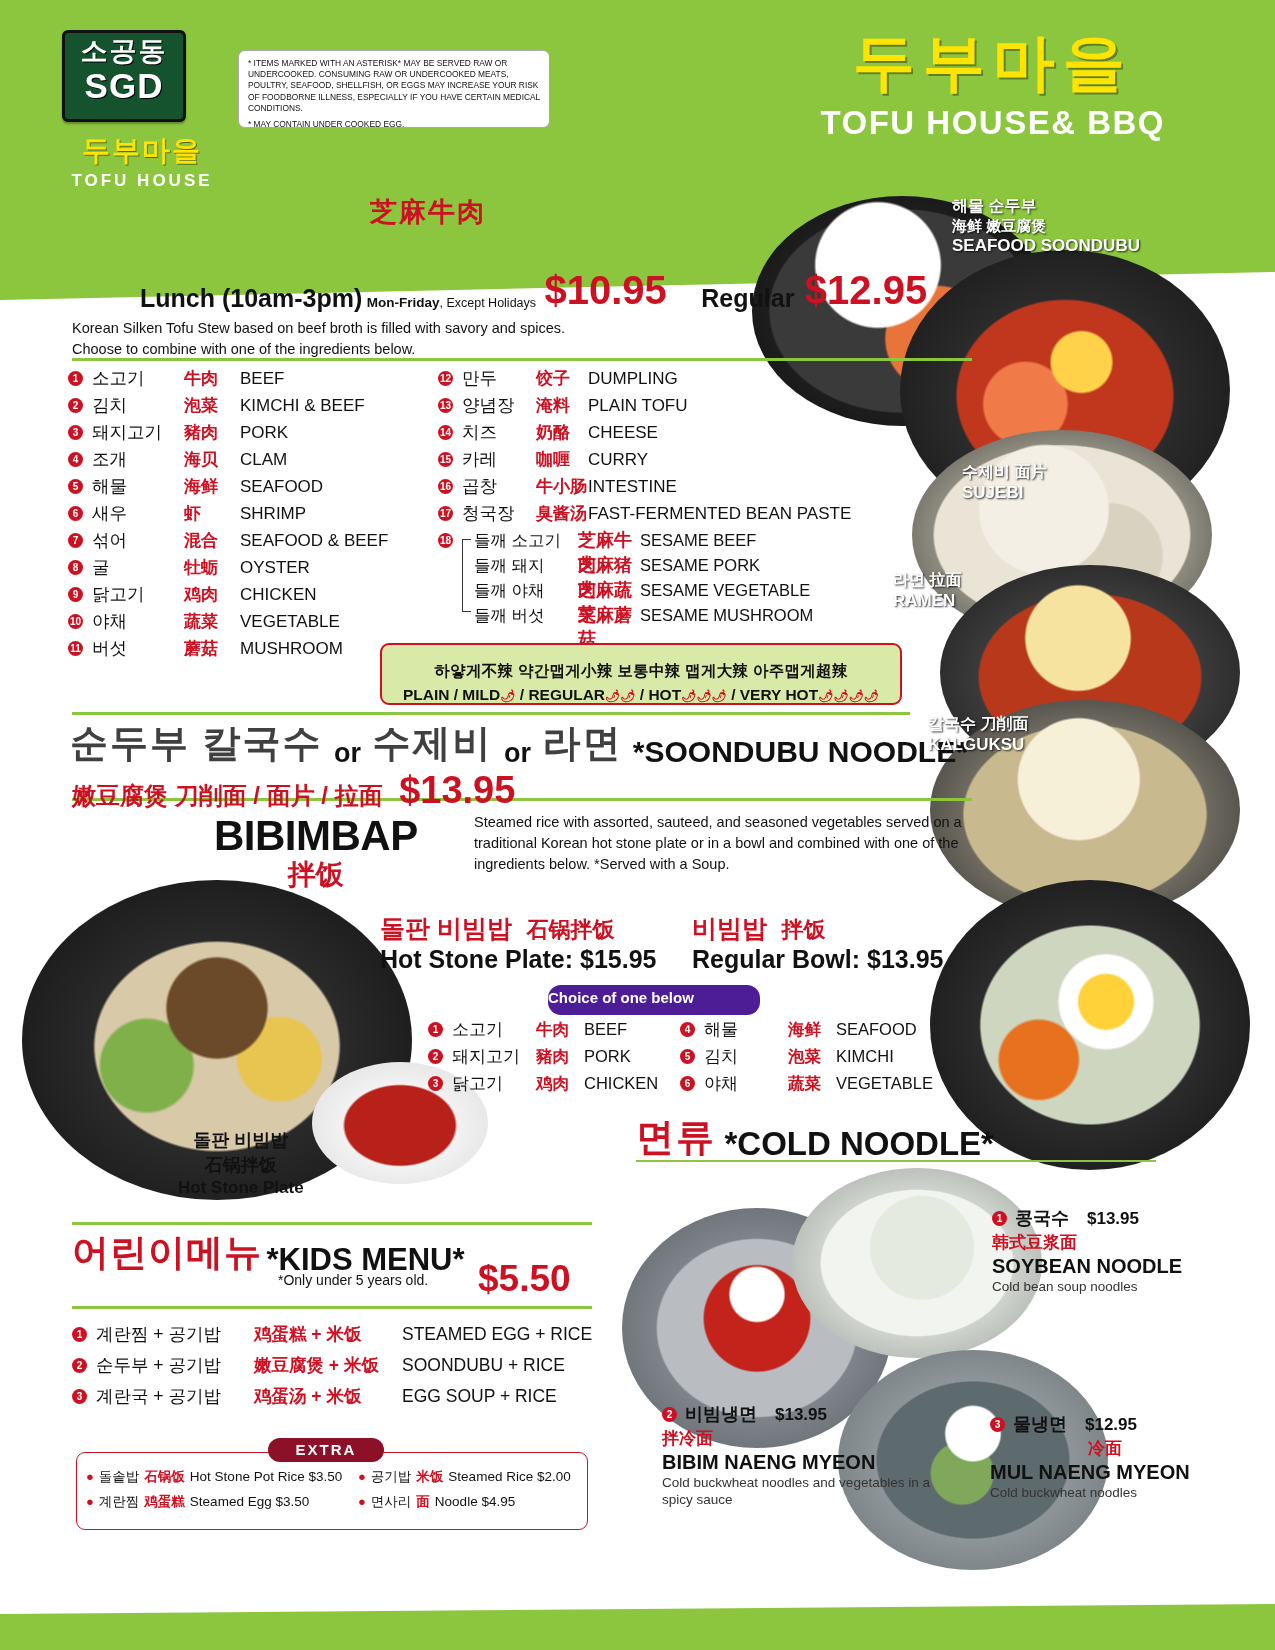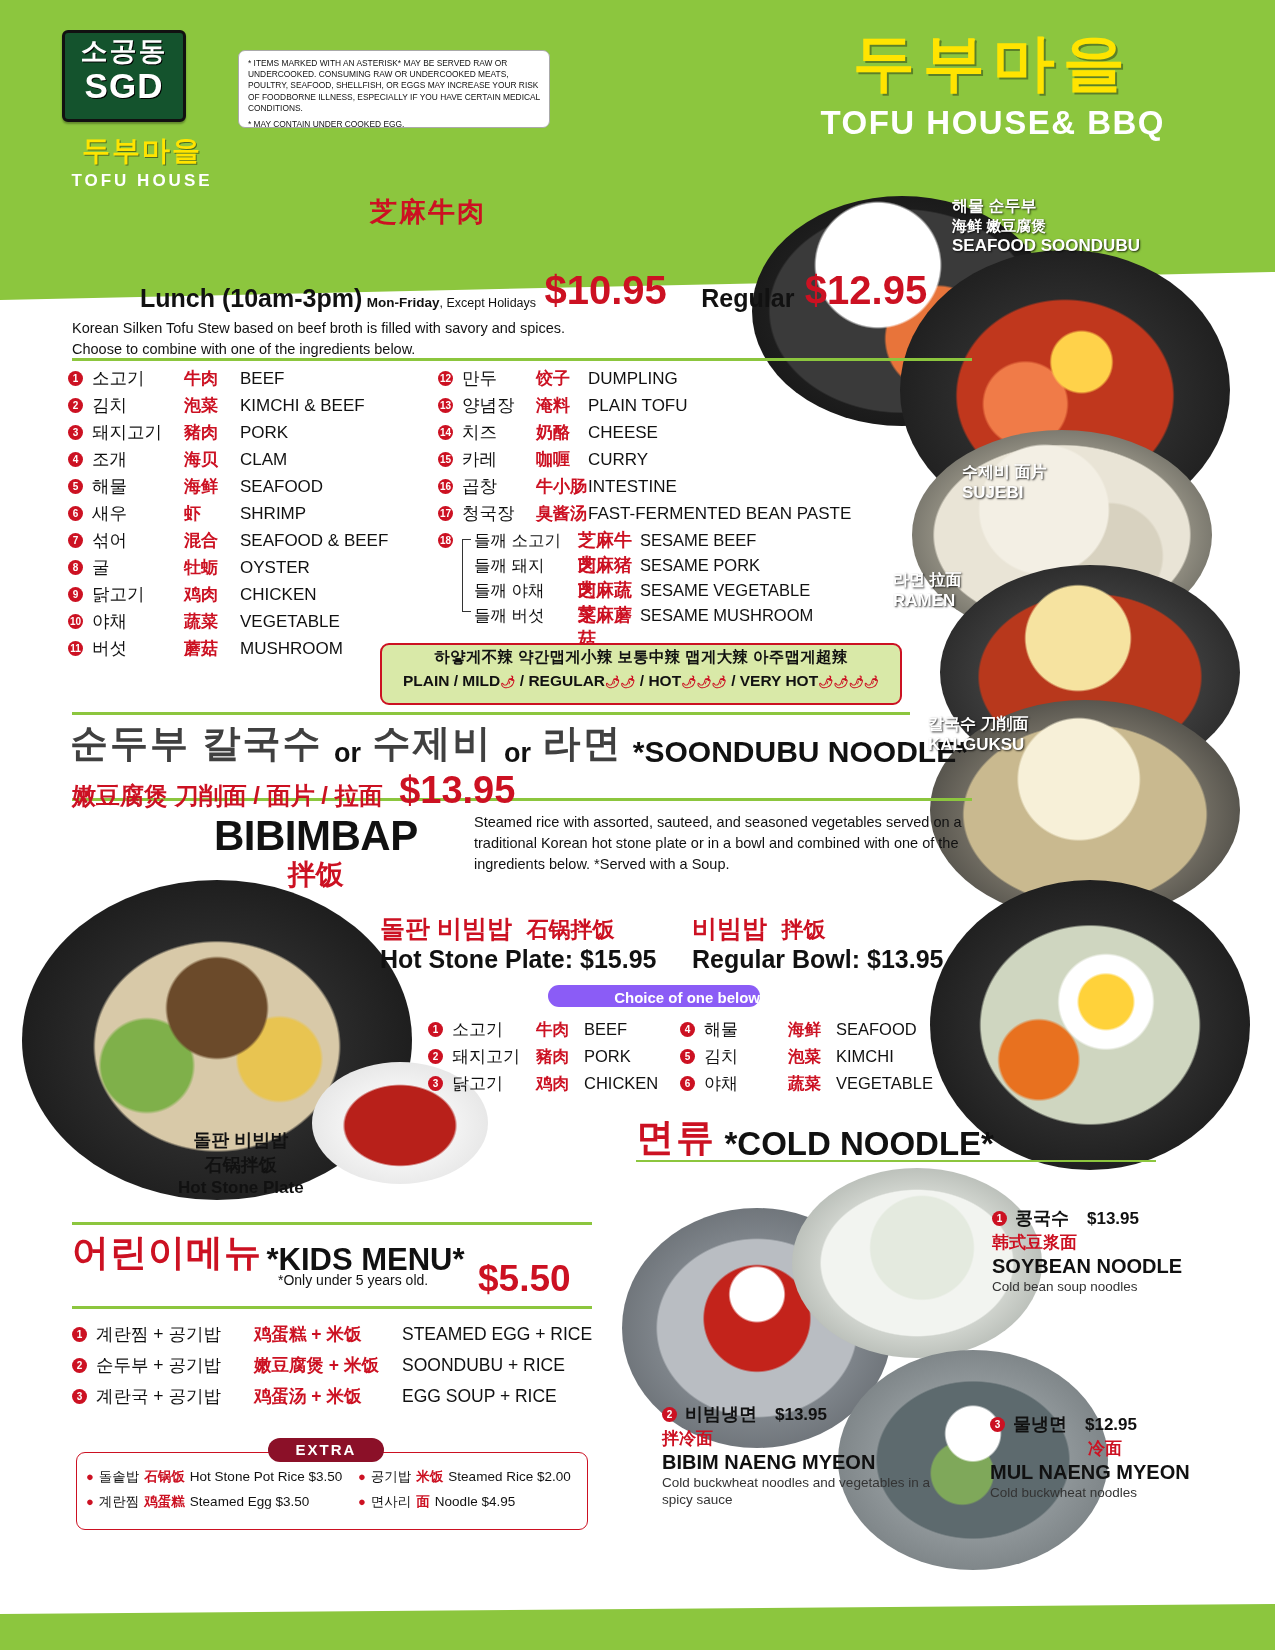--- a/index.html
+++ b/index.html
@@ -129,21 +129,21 @@
     border-bottom: 1.5px solid #333;
   }
   .sesame-row .kr { margin-left: 36px; width: 104px; font-size: 16.5px; }
   .sesame-row .cn { width: 62px; font-size: 18px; }
   .sesame-row .en { font-size: 16.5px; }
 
   
   .spice-box {
     position: absolute; left: 380px; top: 643px; width: 522px; height: 62px;
     background: #d9e9a8; border: 2px solid #cc1122; border-radius: 9px;
-    z-index: 7; padding-top: 2px; text-align: center;
+    z-index: 7; padding-top: 16px; text-align: center;
   }
   .spice-l1 { font-size: 15.5px; font-weight: bold; color: #111; letter-spacing: .3px; }
   .spice-l2 { font-size: 15.5px; font-weight: bold; color: #111; margin-top: 4px; }
   .chili { color: #cc1122; font-size: 12px; }
 
   
   .sn-block { position: absolute; left: 70px; top: 718px; z-index: 7; white-space: nowrap; }
   .sn-kr { display: inline-block; vertical-align: bottom; color: #404040; font-size: 38px; font-weight: bold; letter-spacing: 2px; }
   .sn-or { display: inline-block; vertical-align: bottom; color: #111; font-size: 27px; font-weight: bold; margin: 0 7px; }
   .sn-en { display: inline-block; vertical-align: bottom; color: #111; font-size: 30px; font-weight: bold; margin-left: 6px; }
@@ -156,23 +156,23 @@
   .bb-cn { font-size: 28px; font-weight: bold; color: #cc1122; text-align: center; margin-top: -4px; }
   .bb-desc { position: absolute; left: 474px; top: 812px; width: 500px; font-size: 14.5px; color: #111; line-height: 1.45; z-index: 7; }
 
   .bb-price-l { position: absolute; left: 380px; top: 912px; z-index: 7; text-align: left; }
   .bb-price-r { position: absolute; left: 692px; top: 912px; z-index: 7; text-align: left; }
   .bb-p-kr { font-size: 25px; font-weight: bold; color: #cc1122; display: inline-block; }
   .bb-p-cn { font-size: 22px; font-weight: bold; color: #cc1122; display: inline-block; margin-left: 10px; }
   .bb-p-en { font-size: 25px; font-weight: bold; color: #111; margin-top: 0; }
 
   .choice-pill {
-    position: absolute; left: 548px; top: 985px; width: 212px; height: 22px;
-    background: #8b5cf6; border-radius: 13px; color: #fff; font-size: 15px;
-    font-weight: bold; text-align: right; line-height: 25px; z-index: 7;
+    position: absolute; left: 548px; top: 985px; width: 212px; height: 30px;
+    background: #4c1d95; border-radius: 13px; color: #fff; font-size: 15px;
+    font-weight: bold; text-align: left; line-height: 25px; z-index: 7;
   }
 
   .bb-list { position: absolute; z-index: 7; }
   .bb-list .ing-row { height: 27px; }
   .bb-list .kr { width: 84px; font-size: 17px; }
   .bb-list .cn { width: 48px; font-size: 16.5px; }
   .bb-list .en { font-size: 16.5px; }
 
   .hsp-caption { position: absolute; left: 178px; top: 1128px; z-index: 8; text-align: center; }
   .hsp-kr { color: #111; font-size: 18px; font-weight: bold; }

